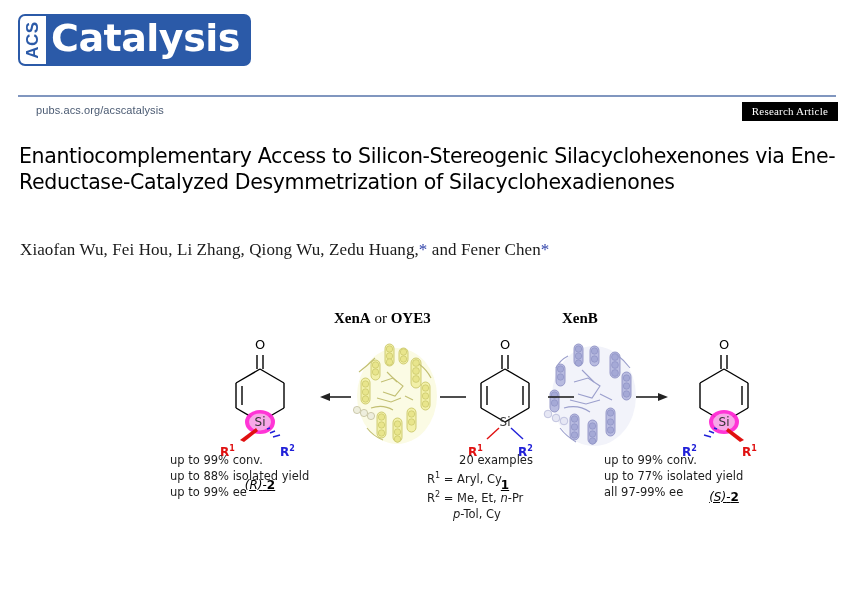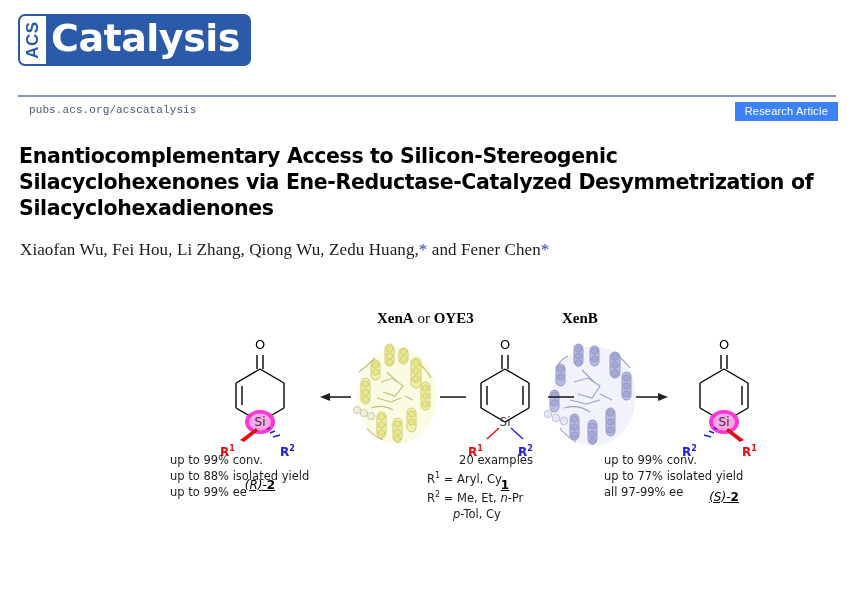--- a/index.html
+++ b/index.html
@@ -60,47 +60,47 @@
   #header-rule {
     position: absolute;
     left: 18px;
     top: 95px;
     width: 818px;
     height: 2px;
     background: #8096bf;
   }
   #journal-url {
     position: absolute;
-    left: 29px;
+    left: 36px;
     top: 104px;
     font-size: 11px;
     color: #4a5a72;
-    font-family: Liberation Mono, monospace;
+    font-family: Liberation Sans, sans-serif;
     letter-spacing: 0.1px;
   }
   #research-badge {
     position: absolute;
     right: 16px;
     top: 102px;
-    background: #3b82f6;
+    background: #000000;
     color: #ffffff;
     font-size: 11px;
     padding: 3px 10px 4px 10px;
-    font-family: Liberation Sans, sans-serif;
+    font-family: Liberation Serif, serif;
     letter-spacing: 0.2px;
   }
 
   
   #paper-title {
     position: absolute;
     left: 19px;
     top: 143px;
     width: 820px;
     font-family: "DejaVu Sans", sans-serif;
-    font-weight: bold;
+    font-weight: normal;
     font-size: 20.5px;
     line-height: 26px;
     letter-spacing: -0.35px;
     color: #000;
   }
   #authors {
     position: absolute;
     left: 20px;
     top: 240px;
     font-family: "Liberation Serif", serif;
@@ -184,21 +184,21 @@
 <div id="research-badge">Research Article</div>
 
 <div id="paper-title">Enantiocomplementary Access to Silicon-Stereogenic Silacyclohexenones via Ene-Reductase-Catalyzed Desymmetrization of Silacyclohexadienones</div>
 
 <div id="authors">
   <span>Xiaofan Wu, Fei Hou, Li Zhang, Qiong Wu, Zedu Huang,</span><span class="star">*</span><span> and Fener Chen</span><span class="star">*</span>
 </div>
 
 <div id="toc">
 
-  <div class="enz-label" style="left:334px; top:10px;margin-left:43px;">
+  <div class="enz-label" style="left:334px; top:10px;">
     <b>XenA</b><span class="or"> or </span><b>OYE3</b>
   </div>
   <div class="enz-label" style="left:562px; top:10px;">
     <b>XenB</b>
   </div>
 
   <div class="struct" style="left:196px; top:36px; width:128px;">
     <svg width="128" height="108" viewBox="0 0 128 108">
 
       <text x="64" y="13" font-family="DejaVu Sans, sans-serif" font-size="13" text-anchor="middle" fill="#000">O</text>

